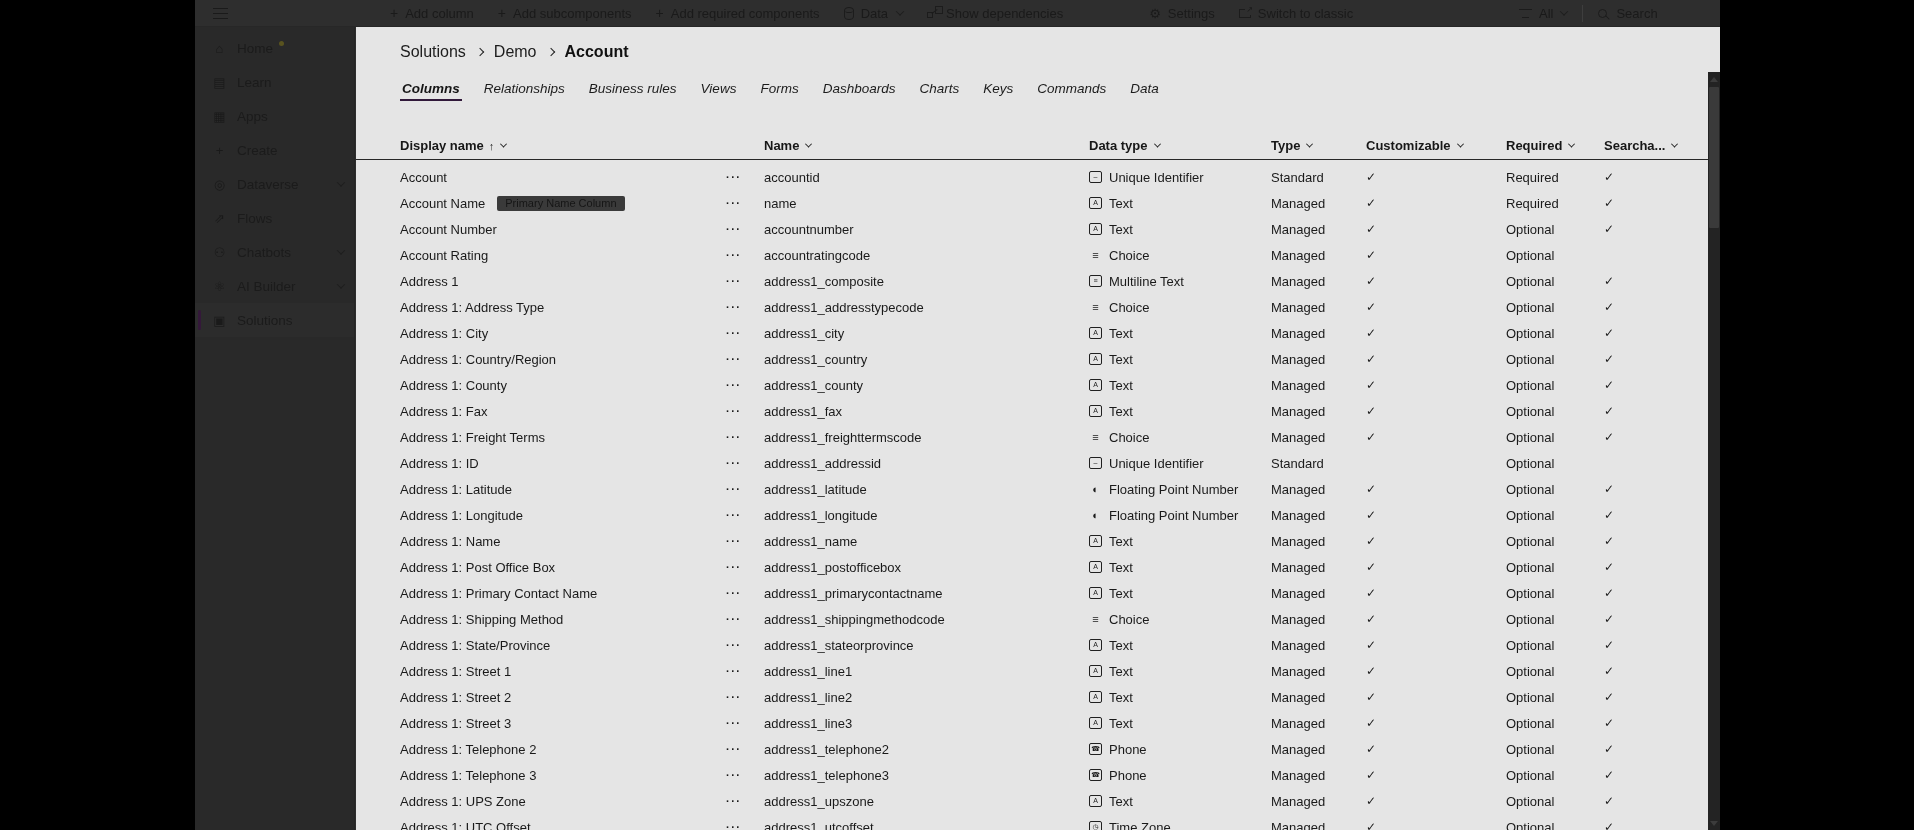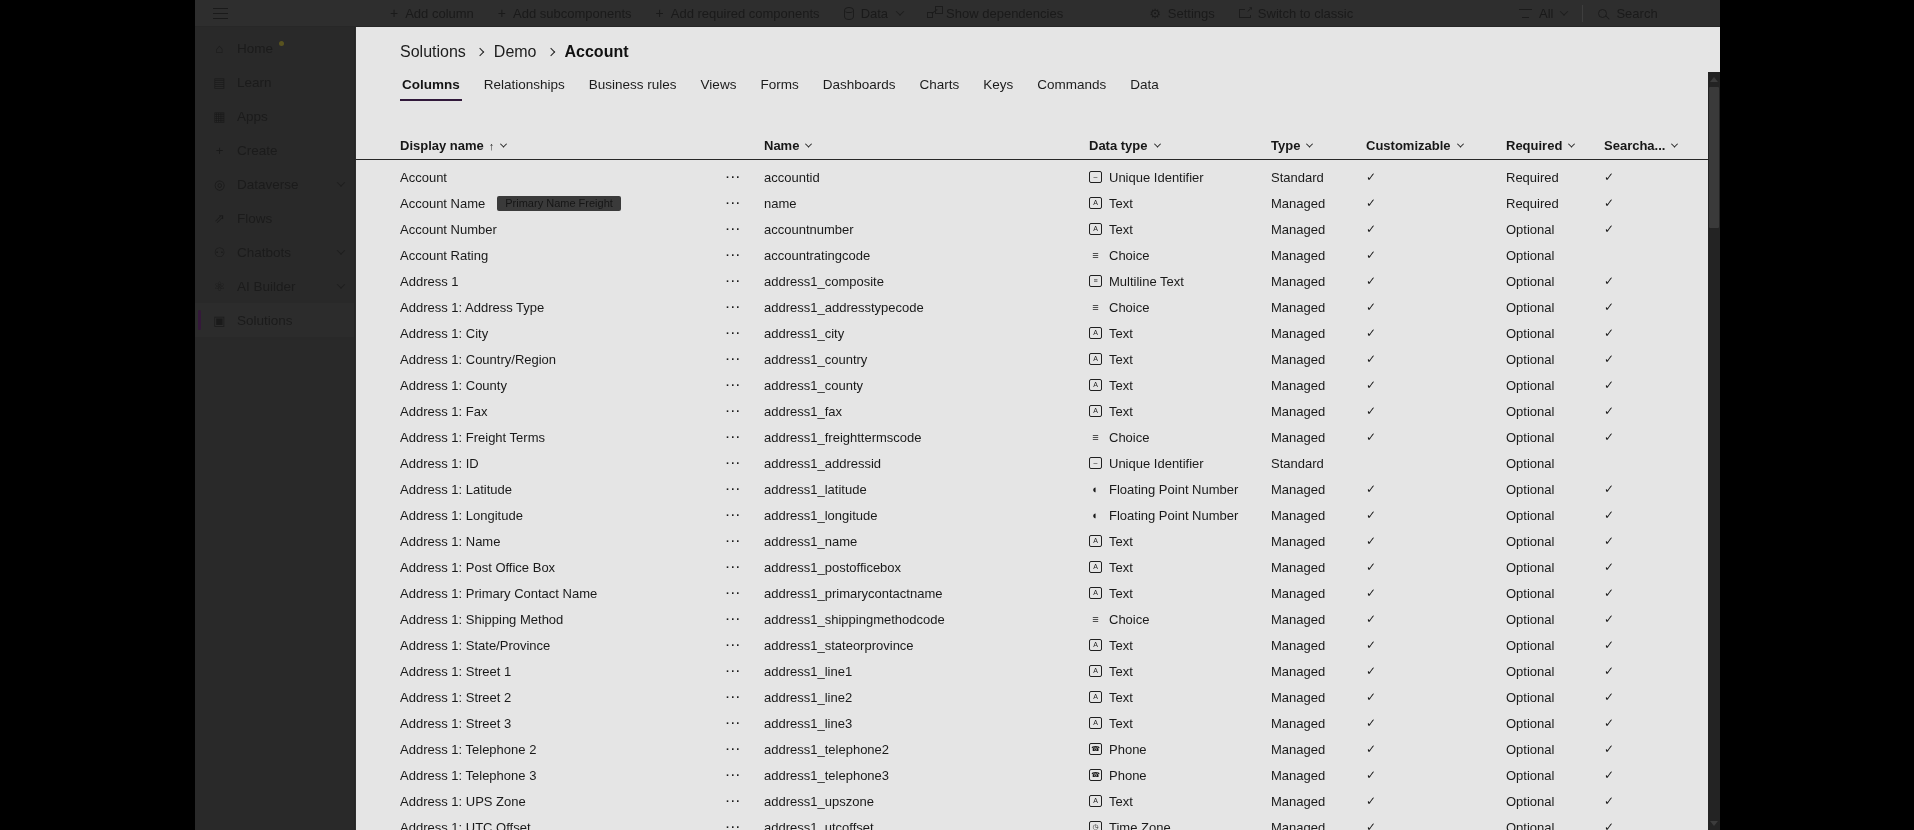--- a/index.html
+++ b/index.html
@@ -46,21 +46,21 @@
   .nav-chev{margin-left:auto;}
   .nav-dot{width:5px;height:5px;border-radius:50%;background:#59531f;margin-left:6px;transform:translateY(-5px);}
 
   
   .main{position:absolute;left:161px;top:27px;right:0;bottom:0;background:#e5e5e5;}
   .crumbs{position:absolute;left:44px;top:16px;display:flex;align-items:center;gap:11px;font-size:16px;color:#1c1c1c;}
   .crumb{cursor:pointer;}
   .crumb.current{color:#111;font-weight:600;cursor:default;}
   .chev-r{width:6px;height:6px;border-right:1.4px solid #222;border-top:1.4px solid #222;transform:rotate(45deg);}
   .tabs{position:absolute;left:44px;top:50px;display:flex;gap:20px;font-size:13.5px;color:#1c1c1c;}
-  .tab{height:24px;display:flex;align-items:flex-start;padding:0 2px;border-bottom:2px solid transparent;cursor:pointer;white-space:nowrap;}
+  .tab{height:24px;display:flex;align-items:center;padding:0 2px;border-bottom:2px solid transparent;cursor:pointer;white-space:nowrap;font-style:italic;}
   .tab.active{border-bottom-color:#31193a;color:#141414;font-weight:600;}
 
   
   .theader{position:absolute;left:0;right:12px;top:105px;height:28px;display:flex;align-items:center;padding-left:44px;border-bottom:1px solid #272727;font-size:13px;font-weight:600;color:#171717;}
   .th{display:flex;align-items:center;white-space:nowrap;overflow:hidden;cursor:pointer;}
   .th .chev{margin-left:7px;width:5px;height:5px;}
   .sort-arrow{font-size:11px;margin-left:5px;color:#1a1a1a;}
   .h1{width:364px;}.h2{width:325px;}.h3{width:182px;}.h4{width:95px;}.h5{width:140px;}.h6{width:98px;}.h7{width:80px;}
   .rows{position:absolute;left:0;right:12px;top:137px;bottom:0;overflow:hidden;}
   .trow{display:flex;align-items:center;height:26px;padding-left:44px;font-size:13px;color:#1a1a1a;cursor:pointer;}
@@ -325,21 +325,21 @@
               <span>Required</span>
             </div>
             <div class="cell c8">
               <span class="check-icon"></span>
             </div>
           </div>
 
           <div class="trow">
             <div class="cell c1">
               <span>Account Name</span>
-              <span class="badge">Primary Name Freight</span>
+              <span class="badge">Primary Name Column</span>
             </div>
             <div class="cell c2">
               <span class="dots-icon"></span>
             </div>
             <div class="cell c3">
               <span>name</span>
             </div>
             <div class="cell c4">
               <span class="dticon text-icon">A</span>
               <span>Text</span>

